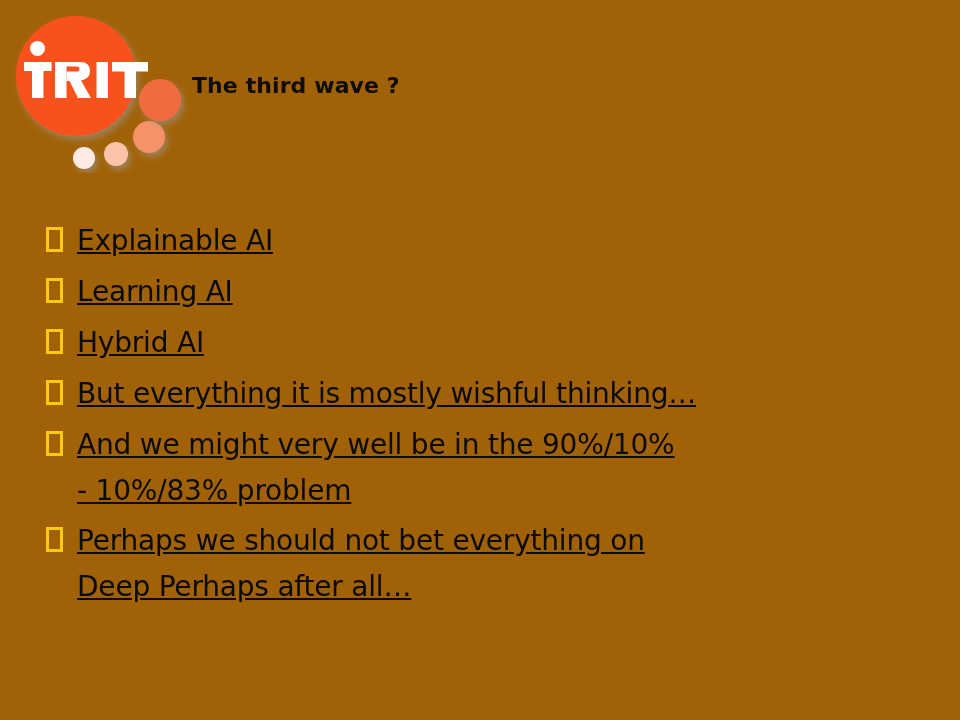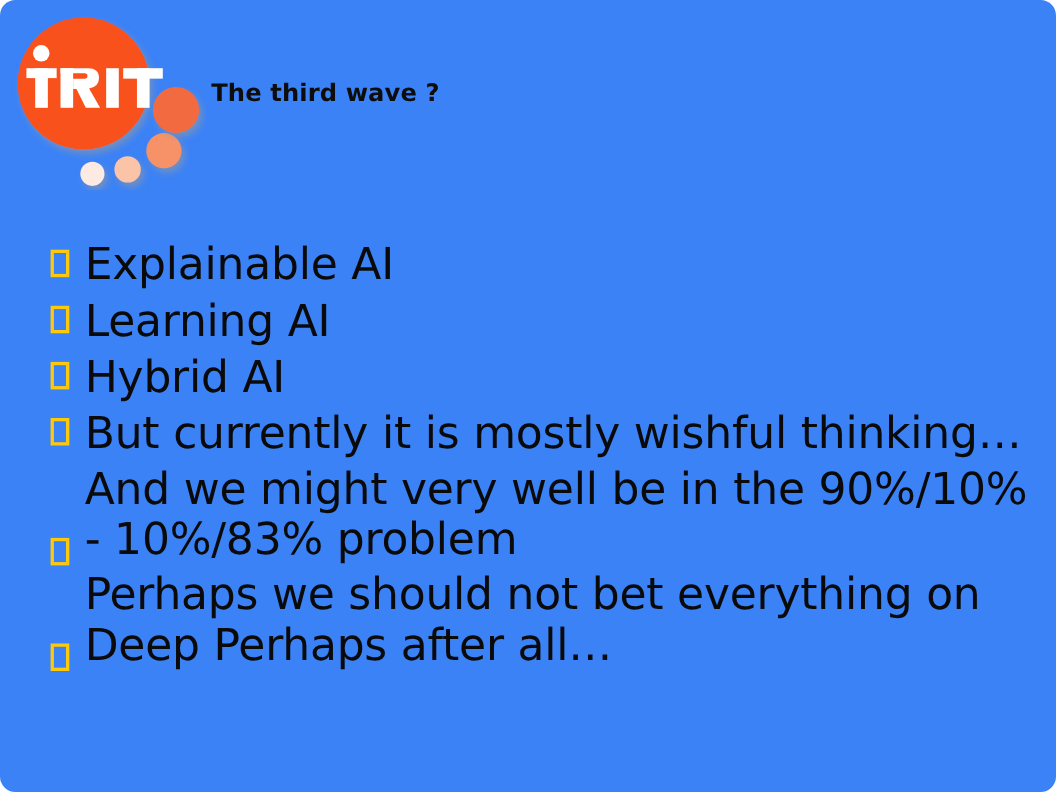--- a/index.html
+++ b/index.html
@@ -8,23 +8,22 @@
     padding: 0;
     background: #ffffff;
   }
   body {
     font-family: "DejaVu Sans", sans-serif;
   }
   #slide {
     position: relative;
     width: 960px;
     height: 720px;
-    background: #3b82f6;
+    background: #a16207;
     overflow: hidden;
-    border-radius: 14px;
   }
 
   
   #logo {
     position: absolute;
     left: 8px;
     top: 8px;
     width: 180px;
     height: 165px;
   }
@@ -49,40 +48,41 @@
     position: absolute;
     left: 46px;
     top: 218px;
     width: 900px;
   }
   .bullet-row {
     display: flex;
     align-items: flex-start;
     margin-bottom: 5px;
   }
-  .bullet-row.tight { margin-bottom: 4px; align-items: flex-end; }
+  .bullet-row.tight { margin-bottom: 4px; }
 
   .bullet-marker {
     flex: 0 0 auto;
     width: 17px;
     height: 25px;
     box-sizing: border-box;
     border: 3px solid #ffc90b;
     background: transparent;
     margin-top: 9px;
     margin-right: 14px;
   }
   .bullet-text {
     flex: 1 1 auto;
     font-family: "DejaVu Sans", sans-serif;
     font-weight: normal;
-    font-size: 40px;
+    font-size: 28px;
     line-height: 46px;
     color: #0a0a0a;
     letter-spacing: -0.2px;
+    text-decoration: underline;
   }
   .bullet-text .cont-line {
     display: block;
   }
 </style>
 </head>
 <body>
 
 <div id="slide">
 
@@ -132,21 +132,21 @@
       <span class="bullet-text">Learning AI</span>
     </div>
 
     <div class="bullet-row">
       <span class="bullet-marker"></span>
       <span class="bullet-text">Hybrid AI</span>
     </div>
 
     <div class="bullet-row">
       <span class="bullet-marker"></span>
-      <span class="bullet-text">But currently it is mostly wishful thinking…</span>
+      <span class="bullet-text">But everything it is mostly wishful thinking…</span>
     </div>
 
     <div class="bullet-row tight">
       <span class="bullet-marker"></span>
       <span class="bullet-text">
         <span class="cont-line">And we might very well be in the 90%/10%</span>
         <span class="cont-line"> - 10%/83% problem</span>
       </span>
     </div>
 

